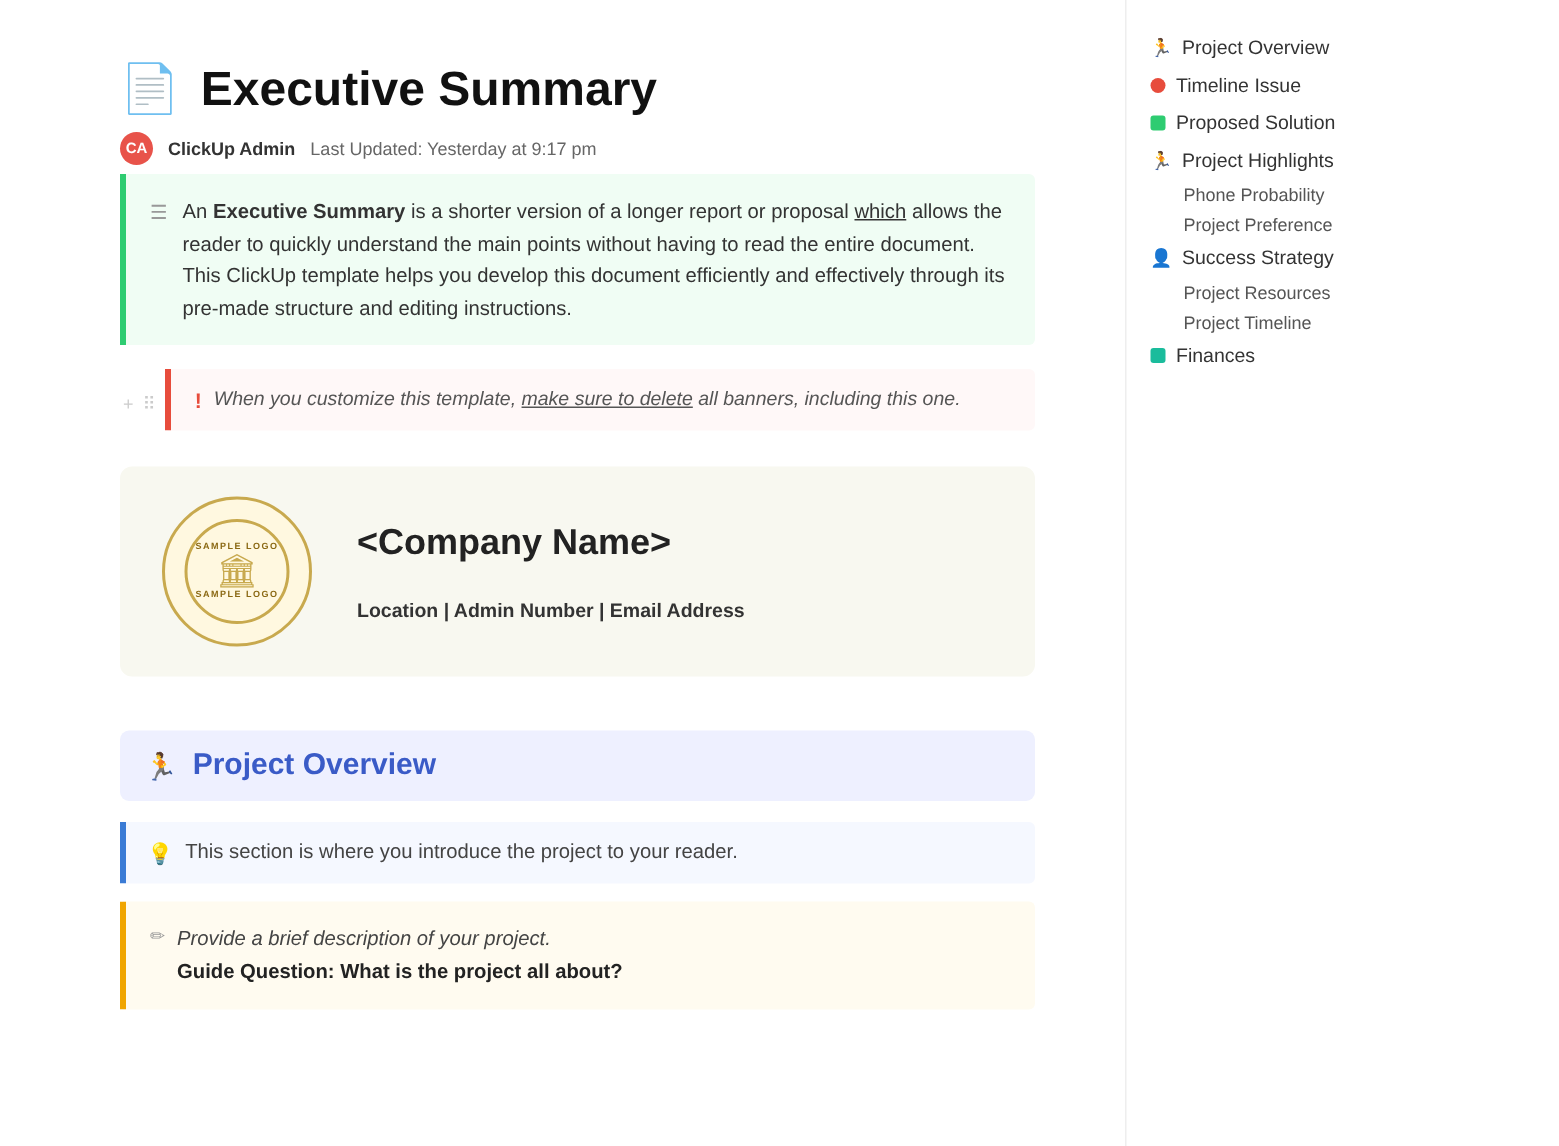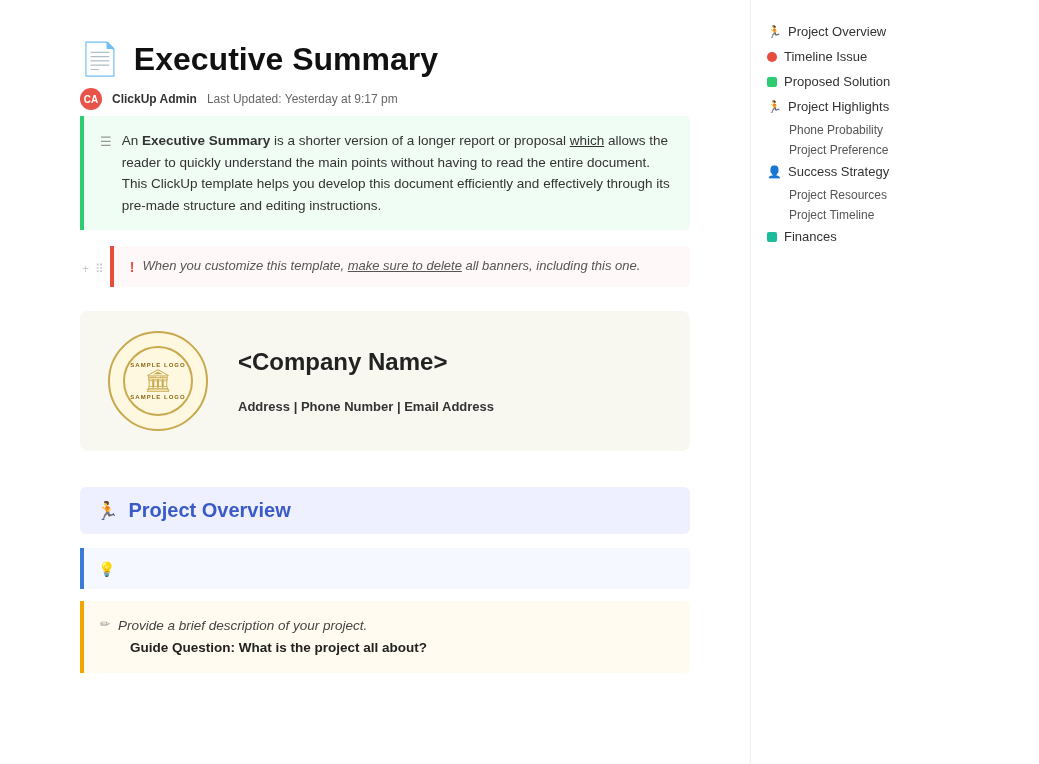--- a/index.html
+++ b/index.html
@@ -277,21 +277,20 @@
     .info-block-yellow-text {
       font-style: italic;
       color: #444;
       font-size: 13.5px;
       line-height: 1.6;
     }
     .guide-question {
       font-style: normal;
       font-weight: 700;
       color: #222;
-      margin-left: 12px;
     }
 
     
     .sidebar-item {
       display: flex;
       align-items: center;
       gap: 7px;
       padding: 4px 6px;
       margin-bottom: 2px;
       cursor: pointer;
@@ -376,31 +375,32 @@
     <div class="company-card">
       <div class="logo-circle">
         <div class="logo-inner-circle">
           <span class="logo-text-top">SAMPLE LOGO</span>
           <span class="logo-icon-area">🏛</span>
           <span class="logo-text-bottom">SAMPLE LOGO</span>
         </div>
       </div>
       <div class="company-info">
         <span class="company-name">&lt;Company Name&gt;</span>
-        <span class="company-details">Address | Phone Number | Email Address</span>
+        <span class="company-details">Location | Admin Number | Email Address</span>
       </div>
     </div>
 
     <div class="section-header">
       <span class="section-header-icon">🏃</span>
       <span class="section-header-title">Project Overview</span>
     </div>
 
     <div class="info-block-blue">
       <span class="info-block-blue-icon">💡</span>
+      <span class="info-block-text">This section is where you introduce the project to your reader.</span>
     </div>
 
     <div class="info-block-yellow">
       <span class="info-block-yellow-icon">✏</span>
       <div class="info-block-yellow-text">
         <span>Provide a brief description of your project.</span><br>
         <span class="guide-question">Guide Question: What is the project all about?</span>
       </div>
     </div>
 

